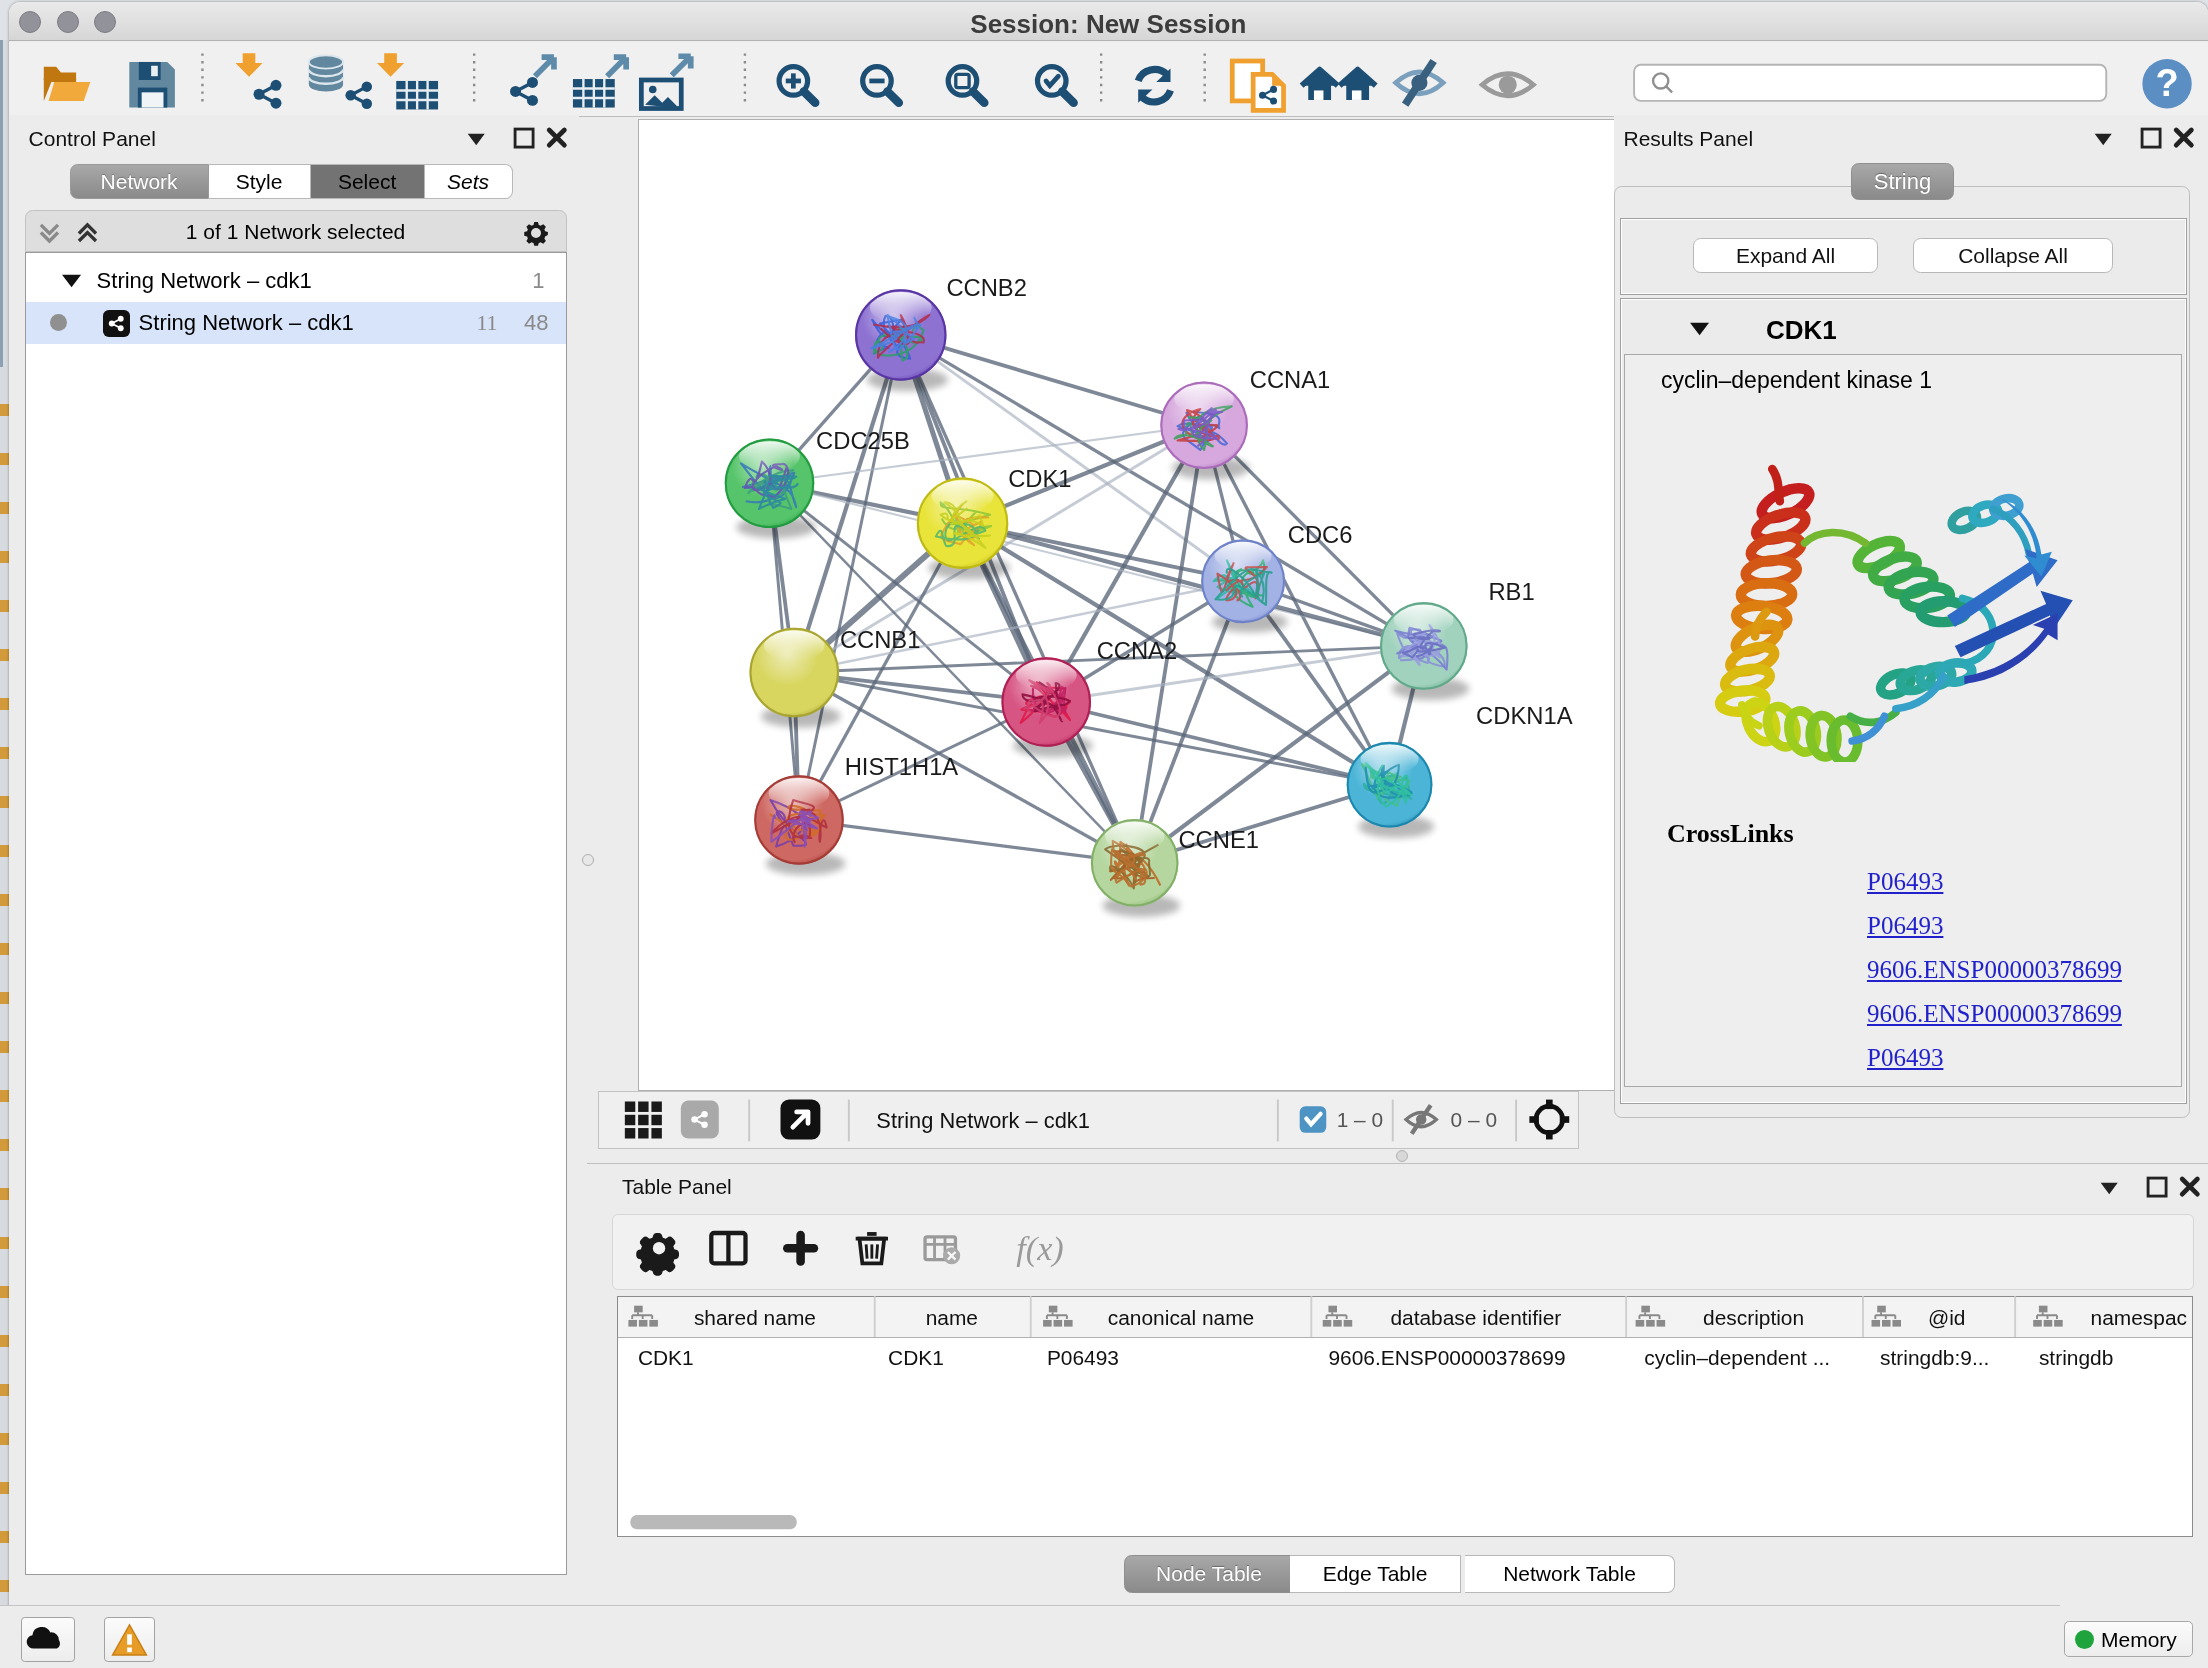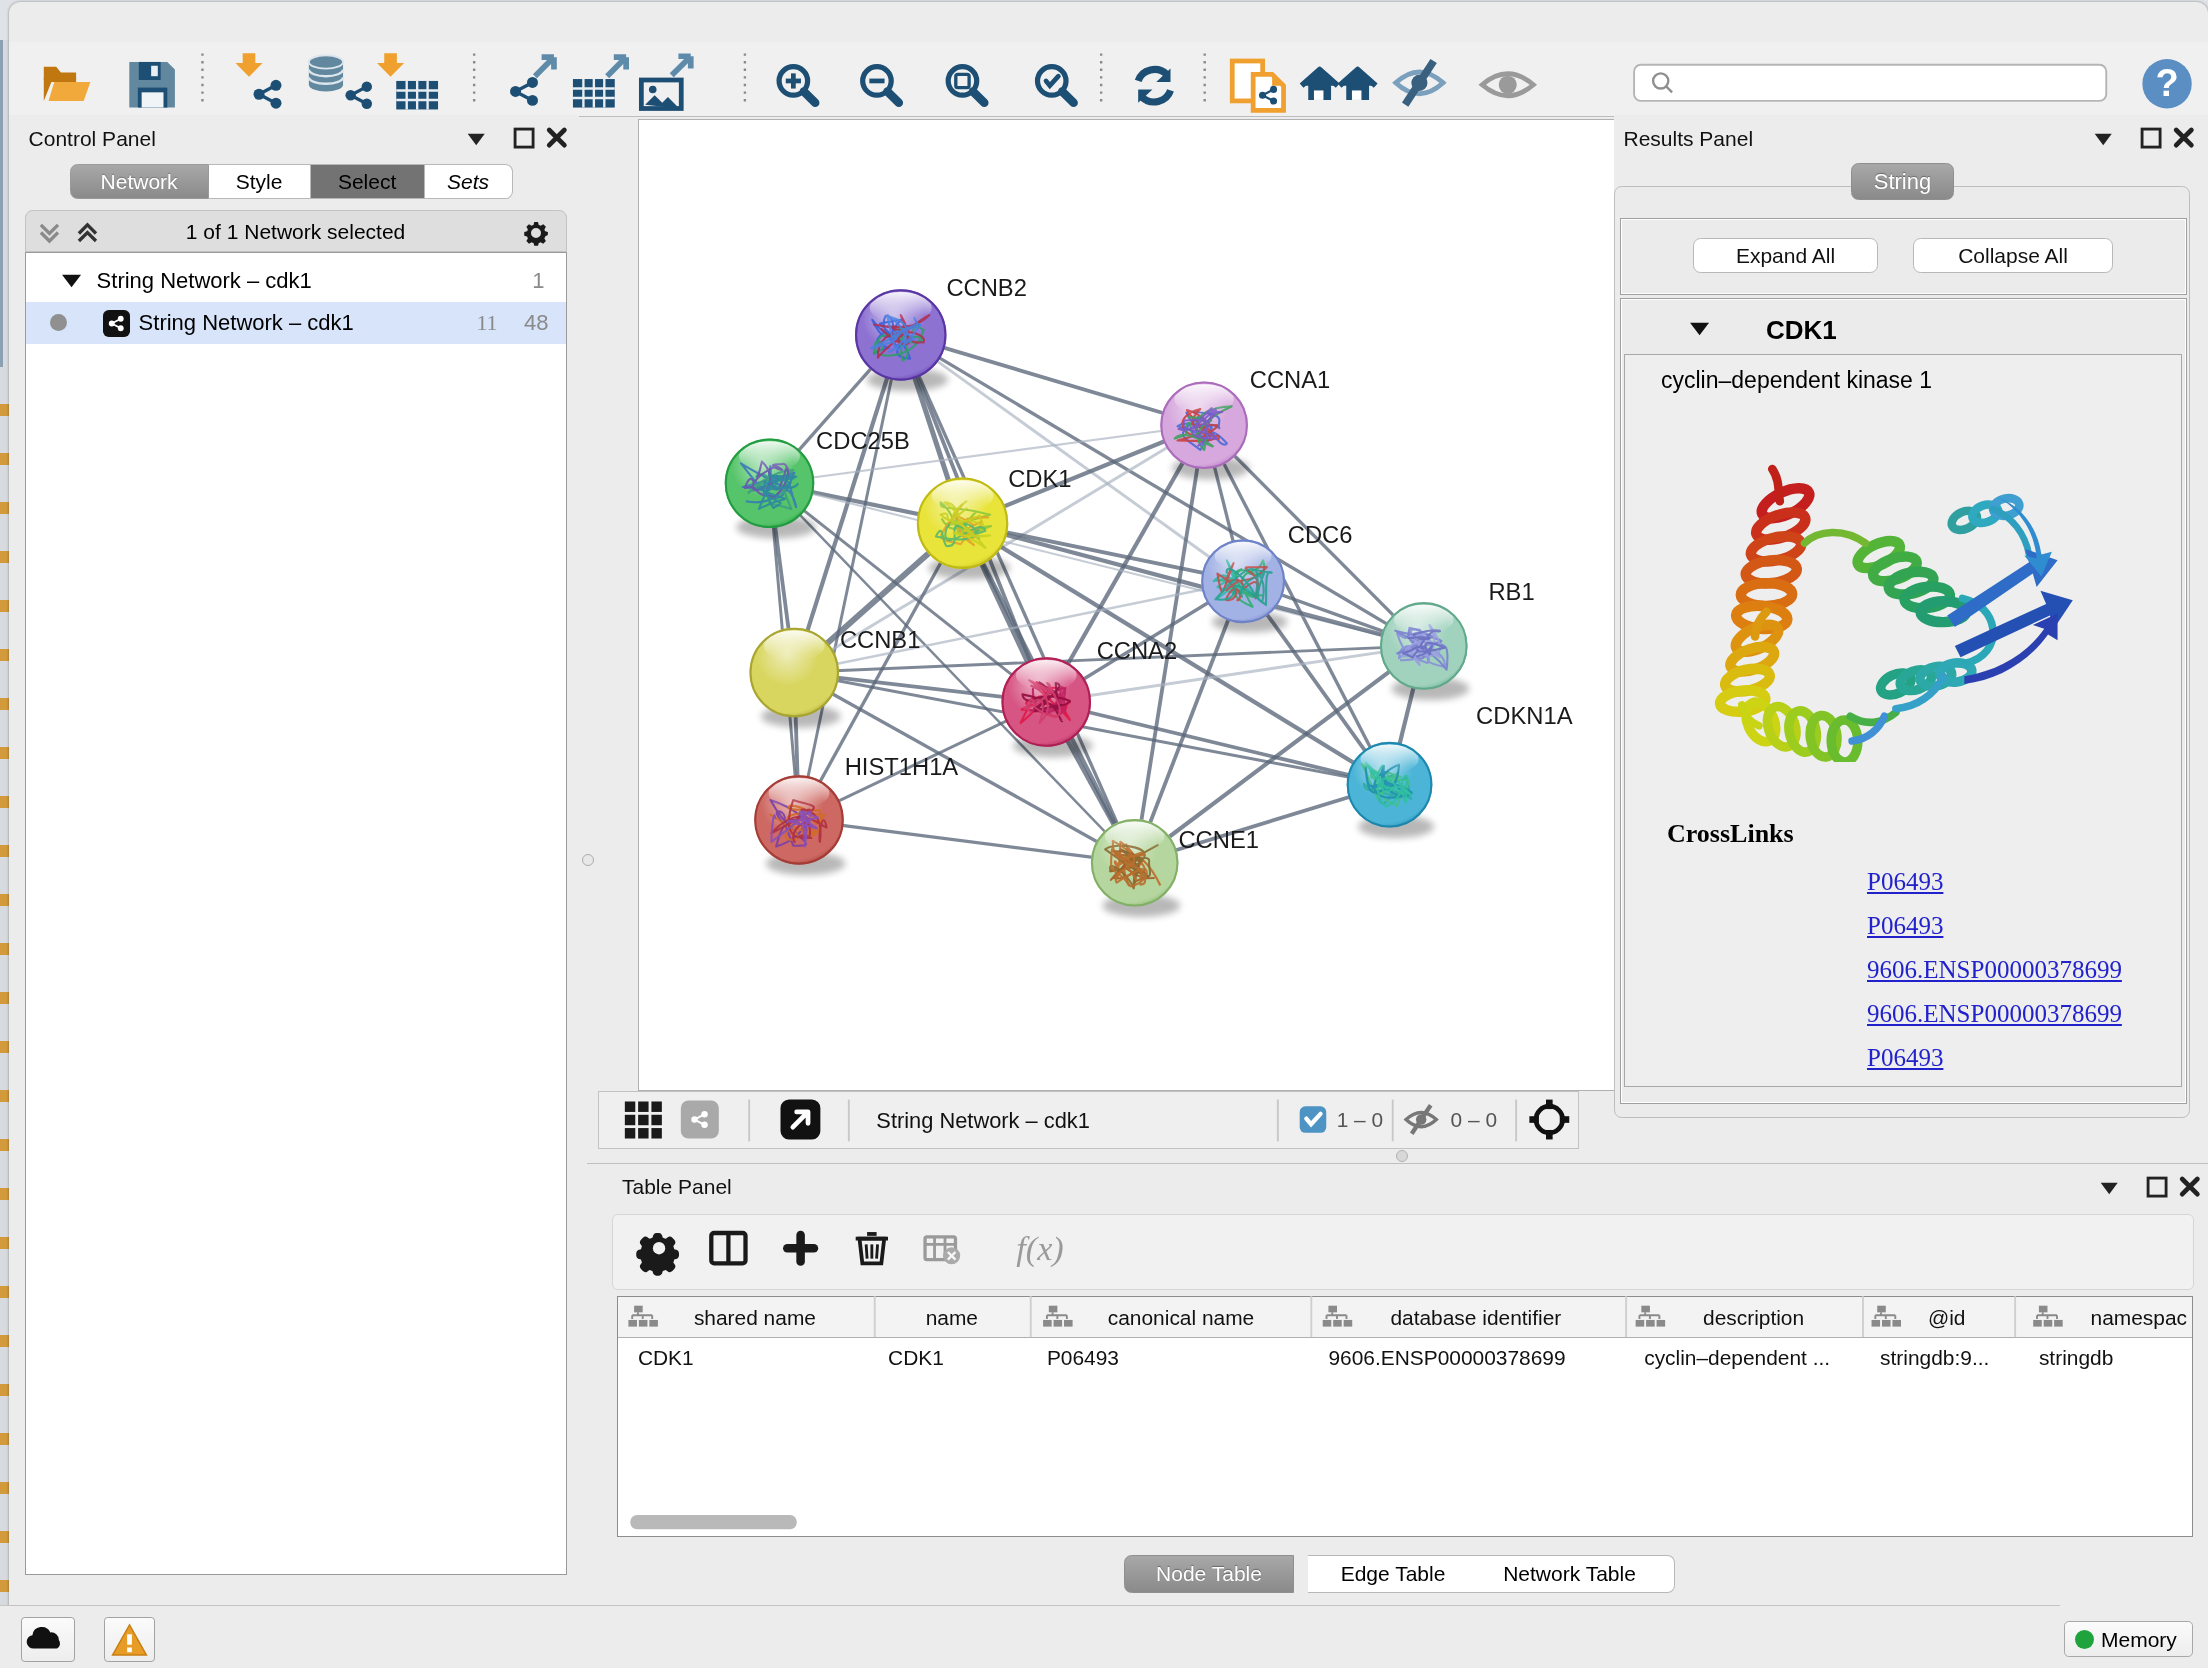--- a/index.html
+++ b/index.html
@@ -31,20 +31,26 @@
 a.lnk { color:#2222cc; text-decoration:underline; }
 </style></head>
 <body>
 
 <div style="position:absolute;left:0;top:40px;width:8.6px;height:1628px;background:#d7dbdf;"></div>
 <div style="position:absolute;left:0;top:40px;width:2.9px;height:590px;background:#8ba0b2;"></div>
 <div style="position:absolute;left:0;top:367px;width:8.6px;height:1236px;background:
   repeating-linear-gradient(#d7dbdf 0px, #d7dbdf 37px, #d29a3a 37px, #d29a3a 49px);"></div>
 
 <div id="win">
+<div id="titlebar">
+  <div class="light" style="left:10.5px;"></div>
+  <div class="light" style="left:48px;"></div>
+  <div class="light" style="left:85px;"></div>
+  <div id="title">Session: New Session</div>
+</div>
 <div style="position:absolute;left:0;right:0;top:40px;height:75px;background:#f0f0f0;border-bottom:1px solid #bdbdbd;"></div>
 <svg style="position:absolute;left:-8.6px;top:40px;" width="2208" height="76" viewBox="0 0 2322 80">
 <line x1="212" y1="12" x2="212" y2="68" stroke="#8a8a8a" stroke-width="2.5" stroke-dasharray="2.5,5.5"></line>
 <line x1="498" y1="12" x2="498" y2="68" stroke="#8a8a8a" stroke-width="2.5" stroke-dasharray="2.5,5.5"></line>
 <line x1="783" y1="12" x2="783" y2="68" stroke="#8a8a8a" stroke-width="2.5" stroke-dasharray="2.5,5.5"></line>
 <line x1="1158" y1="12" x2="1158" y2="68" stroke="#8a8a8a" stroke-width="2.5" stroke-dasharray="2.5,5.5"></line>
 <line x1="1267" y1="12" x2="1267" y2="68" stroke="#8a8a8a" stroke-width="2.5" stroke-dasharray="2.5,5.5"></line>
 <g transform="translate(70,46)">
 <path d="M-25,-20 h13 l5,6 h16 v8 h-34 z" fill="#c0770f"></path>
 <path d="M-25,16 v-24 h34 v4 h-26 z" fill="#c0770f"></path>
@@ -727,21 +733,21 @@
       <text x="452" y="72">P06493</text>
       <text x="748" y="72">9606.ENSP00000378699</text>
       <text x="1080" y="72">cyclin–dependent ...</text>
       <text x="1328" y="72">stringdb:9...</text>
       <text x="1495" y="72">stringdb</text>
     </g>
     <rect x="14" y="230" width="175" height="15" rx="7" fill="#b9b9b9"></rect>
   </svg>
   <div style="position:absolute;left:537px;top:391px;height:38px;">
     <div class="gray-grad" style="position:absolute;left:0;width:170px;height:38px;border:1px solid #8f8f8f;border-radius:7.6px 0 0 7.6px;text-align:center;font-size:21px;line-height:36px;color:#fff;text-shadow:0 -1px 1px #666;">Node Table</div>
-    <div style="position:absolute;left:184px;width:171px;height:38px;background:#fff;border:1px solid #b8b8b8;border-left:none;text-align:center;font-size:21px;line-height:36px;">Edge Table</div>
+    <div style="position:absolute;left:166px;width:171px;height:38px;background:#fff;border:1px solid #b8b8b8;border-left:none;text-align:center;font-size:21px;line-height:36px;">Edge Table</div>
     <div style="position:absolute;left:341px;width:210px;height:38px;background:#fff;border:1px solid #b8b8b8;border-left:none;border-radius:0 7.6px 7.6px 0;text-align:center;font-size:21px;line-height:36px;">Network Table</div>
   </div>
 </div>
 
 <div id="statusbar">
   <div style="position:absolute;left:21px;top:11.4px;width:54px;height:45px;background:linear-gradient(#fbfbfb,#ededed);border:1px solid #a2a2a2;border-radius:3.8px;">
     <svg width="52" height="43" viewBox="0 0 55 45">
         <g transform="translate(27,24)">
       <path d="M-14,8 a7,7 0 0 1 -2,-14 a10,10 0 0 1 19,-3 a8,8 0 0 1 9,8 a6,6 0 0 1 -2,9 z" fill="#111"></path>
     </g>

